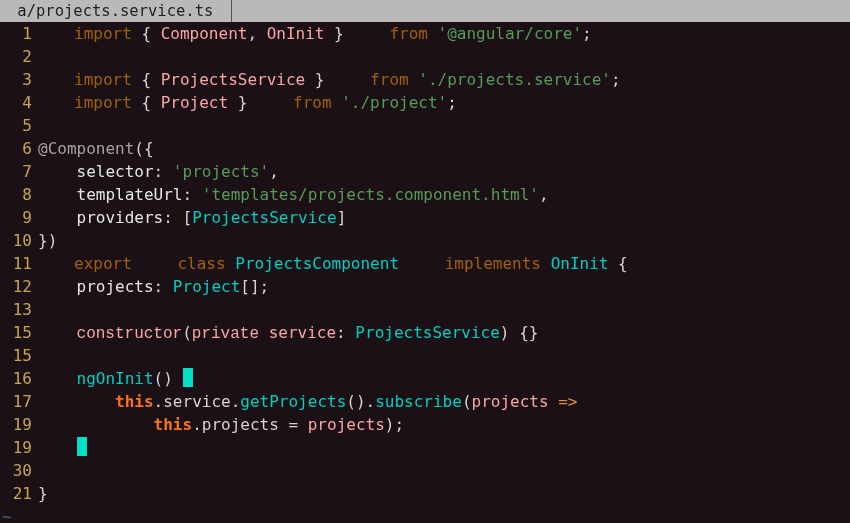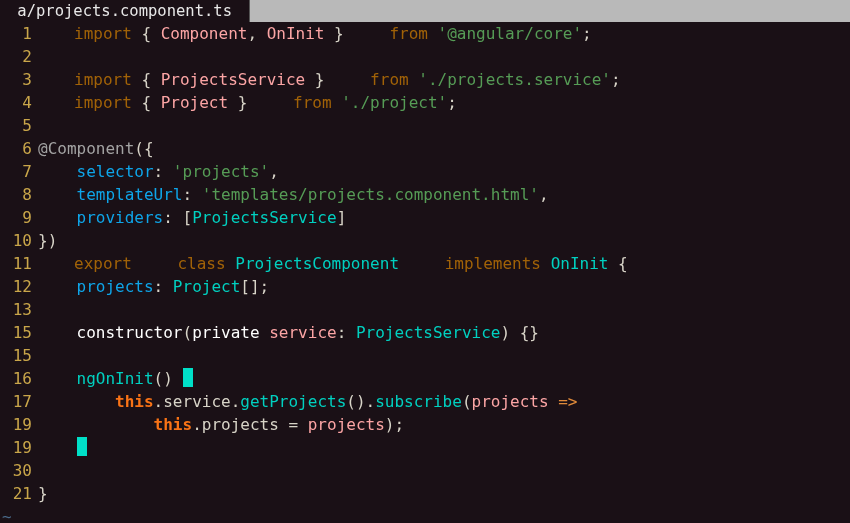--- a/index.html
+++ b/index.html
@@ -57,43 +57,43 @@
     height: 23px;
     line-height: 23px;
   }
   .eob {
     color: #4a6a8a;
     padding-left: 2px;
     line-height: 23px;
   }
   
   .kw     { color: #a16207; margin-left: 36px; }       
-  .kw2    { color: #ffffff; }       
+  .kw2    { color: #fca5a5; font-family: Liberation Mono, monospace; }       
   .ident  { color: #fca5a5; }       
   .type   { color: #00d0c0; }       
   .decor  { color: #a3a3a3; }       
   .str    { color: #569c56; }       
-  .prop   { color: #0ea5e9; }       
+  .prop   { color: #e5e5e5; }       
   .punct  { color: #d8d4c8; }
   .this   { color: #f97316; font-weight: bold; }
   .member { color: #d8d4c8; }
   .arrow  { color: #e08a3a; }
   .cursor {
     display: inline-block;
     width: 10px;
     height: 19px;
     background: #00e0c8;
     vertical-align: -3px;
   }
 </style>
 </head>
 <body>
 
 <div class="tabbar">
-  <div class="tab active"> a/projects.component.ts </div>
+  <div class="tab inactive"> a/projects.service.ts </div>
   <div class="tabbar-fill"></div>
 </div>
 
 <div class="editor">
   <div class="gutter" id="gutter">
       <div class="line">1</div>
       <div class="line">2</div>
       <div class="line">3</div>
       <div class="line">4</div>
       <div class="line">5</div>

